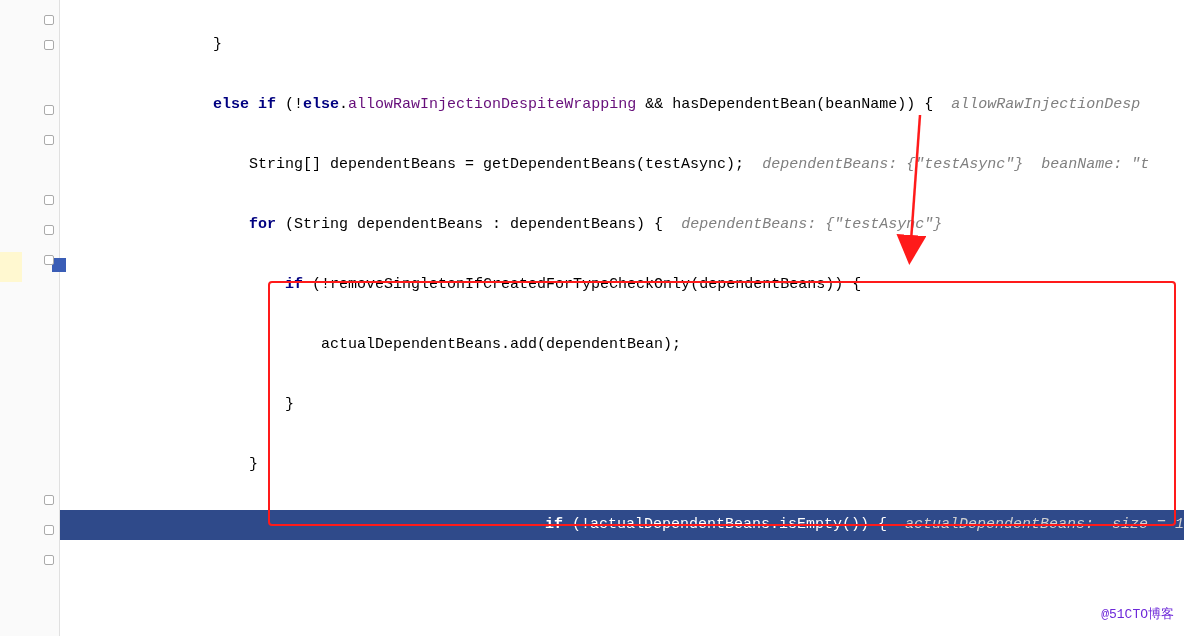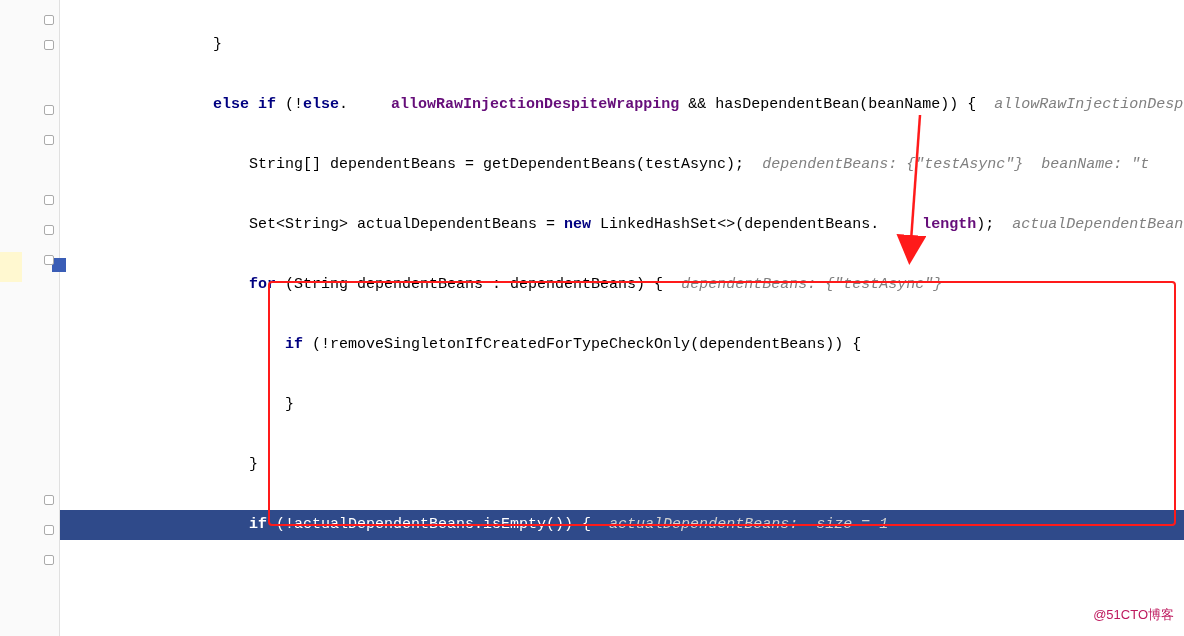--- a/index.html
+++ b/index.html
@@ -58,24 +58,25 @@
     overflow: hidden;
     padding-left: 0;
   }
   .line {
     height: 30px;
     padding-left: 0;
   }
   .line.highlight {
     background: #2f4a8a;
     color: #fff;
+    text-align: right;
   }
   .kw { color: #000080; font-weight: bold; text-align: center; }
   .kw2 { color: #000080; font-weight: bold; } 
-  .field { color: #660e7a; font-weight: bold; margin-left: 43px; }
+  .field { color: #660e7a; font-weight: normal; }
   .comment { color: #808080; font-style: italic; }
   .hl-white { color: #fff; font-weight: bold; }
   .hl-comment { color: #d0d0d0; font-style: italic; }
   .redbox {
     position: absolute;
     border: 2px solid #ff1a1a;
     border-radius: 4px;
     left: 268px;
     top: 281px;
     width: 908px;
@@ -87,23 +88,23 @@
     left: 860px;
     top: 110px;
     width: 80px;
     height: 165px;
     pointer-events: none;
   }
   .watermark {
     position: absolute;
     right: 10px;
     bottom: 6px;
-    color: #be185d;
+    color: #6d28d9;
     font-size: 13px;
-    font-family: Liberation Sans, sans-serif;
+    font-family: Liberation Mono, monospace;
   }
   .cur-dot {
     position: absolute;
     left: 52px;
     top: 258px;
     width: 14px;
     height: 14px;
     background: #3a5db6;
   }
 </style>
@@ -122,23 +123,23 @@
     <div class="gutter-mark m5"></div>
     <div class="gutter-mark m6"></div>
     <div class="gutter-mark m7"></div>
     <div class="gutter-mark m8"></div>
     <div class="gutter-mark m9"></div>
   </div>
   <div class="code">
 <div class="line"><span>                 }</span></div>
 <div class="line"><span>                 </span><span class="kw">else if</span><span> (!</span><span class="kw2">else</span><span>.</span><span class="field">allowRawInjectionDespiteWrapping</span><span> &amp;&amp; hasDependentBean(beanName)) {  </span><span class="comment">allowRawInjectionDesp</span></div>
 <div class="line"><span>                     String[] dependentBeans = getDependentBeans(testAsync);  </span><span class="comment">dependentBeans: {"testAsync"}</span><span>  </span><span class="comment">beanName: "t</span></div>
-<div class="line"><span>                     Set&lt;String&gt; actualDependentBeans = </span><span class="kw">new</span><span> LinkedHashSet&lt;&gt;(dependentBeans.</span><span class="field">length</span><span>);  </span><span class="comment">actualDependentBean</span></div>
 <div class="line"><span>                     </span><span class="kw">for</span><span> (String dependentBeans : dependentBeans) {  </span><span class="comment">dependentBeans: {"testAsync"}</span></div>
 <div class="line"><span>                         </span><span class="kw">if</span><span> (!removeSingletonIfCreatedForTypeCheckOnly(dependentBeans)) {</span></div>
+<div class="line"><span>                             actualDependentBeans.add(dependentBean);</span></div>
 <div class="line"><span>                         }</span></div>
 <div class="line"><span>                     }</span></div>
 <div class="line highlight"><span>                     </span><span class="hl-white">if</span><span> (!actualDependentBeans.isEmpty()) {  </span><span class="hl-comment">actualDependentBeans:  size = 1</span></div>
 <div class="line"></div>
 
 
 
 
 
 

